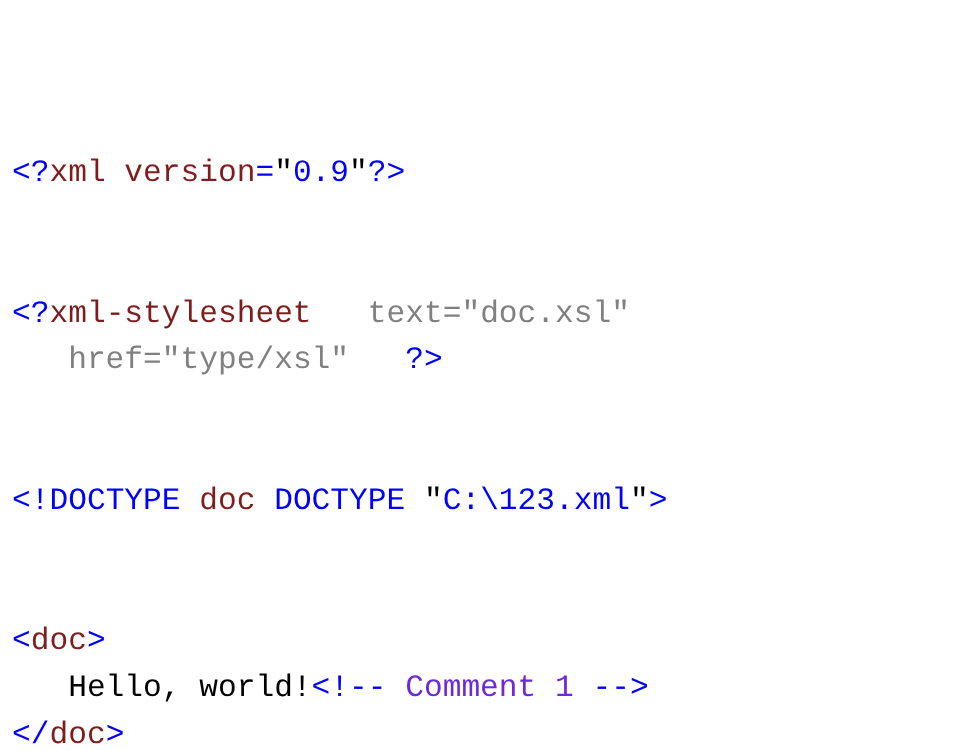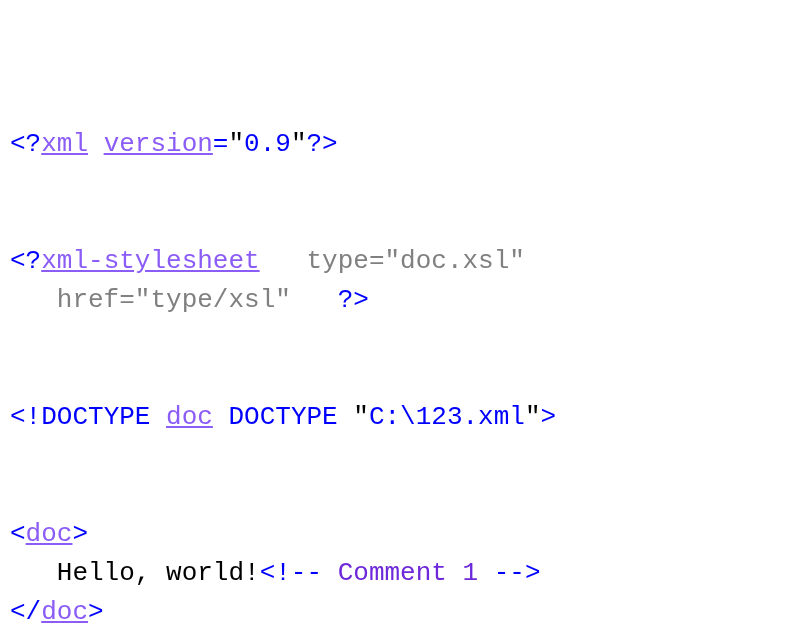--- a/index.html
+++ b/index.html
@@ -8,33 +8,33 @@
     background: #ffffff;
     font-family: Consolas, "Courier New", monospace;
     font-size: 26px;
     line-height: 1.5;
     color: #000000;
     white-space: pre;
     width: 807px;
     box-sizing: border-box;
   }
   .tok-blue   { color: #0000ff; }
-  .tok-brown  { color: #8b5cf6; text-decoration: underline; }
+  .tok-brown  { color: #7f1d1d; }
   .tok-gray   { color: #808080; }
   .tok-black  { color: #000000; }
   .tok-green  { color: #6d28d9; }
   .blank { height: 1.5em; }
 </style>
 </head>
 <body>
 
 
 <div><span><span class="tok-blue">&lt;?</span><span class="tok-brown">xml</span><span class="tok-blue"> </span><span class="tok-brown">version</span><span class="tok-blue">=</span><span class="tok-black">"</span><span class="tok-blue">0.9</span><span class="tok-black">"</span><span class="tok-blue">?&gt;</span></span>
 <div class="blank"></div>
-<span><span class="tok-blue">&lt;?</span><span class="tok-brown">xml-stylesheet</span><span>   </span><span class="tok-gray">type</span><span class="tok-gray">=</span><span class="tok-gray">"</span><span class="tok-gray">doc.xsl</span><span class="tok-gray">"</span></span>
+<span><span class="tok-blue">&lt;?</span><span class="tok-brown">xml-stylesheet</span><span>   </span><span class="tok-gray">text</span><span class="tok-gray">=</span><span class="tok-gray">"</span><span class="tok-gray">doc.xsl</span><span class="tok-gray">"</span></span>
 <span><span>   </span><span class="tok-gray">href</span><span class="tok-gray">=</span><span class="tok-gray">"</span><span class="tok-gray">type/xsl</span><span class="tok-gray">"</span><span>   </span><span class="tok-blue">?&gt;</span></span>
 <div class="blank"></div>
 <span><span class="tok-blue">&lt;!</span><span class="tok-blue">DOCTYPE</span><span> </span><span class="tok-brown">doc</span><span> </span><span class="tok-blue">DOCTYPE</span><span> </span><span class="tok-black">"</span><span class="tok-blue">C:\123.xml</span><span class="tok-black">"</span><span class="tok-blue">&gt;</span></span>
 <div class="blank"></div>
 <span><span class="tok-blue">&lt;</span><span class="tok-brown">doc</span><span class="tok-blue">&gt;</span></span>
 <span><span>   </span><span class="tok-black">Hello, world!</span><span class="tok-blue">&lt;!--</span><span class="tok-green"> Comment 1 </span><span class="tok-blue">--&gt;</span></span>
 <span><span class="tok-blue">&lt;/</span><span class="tok-brown">doc</span><span class="tok-blue">&gt;</span></span>
 </div>
 
 

